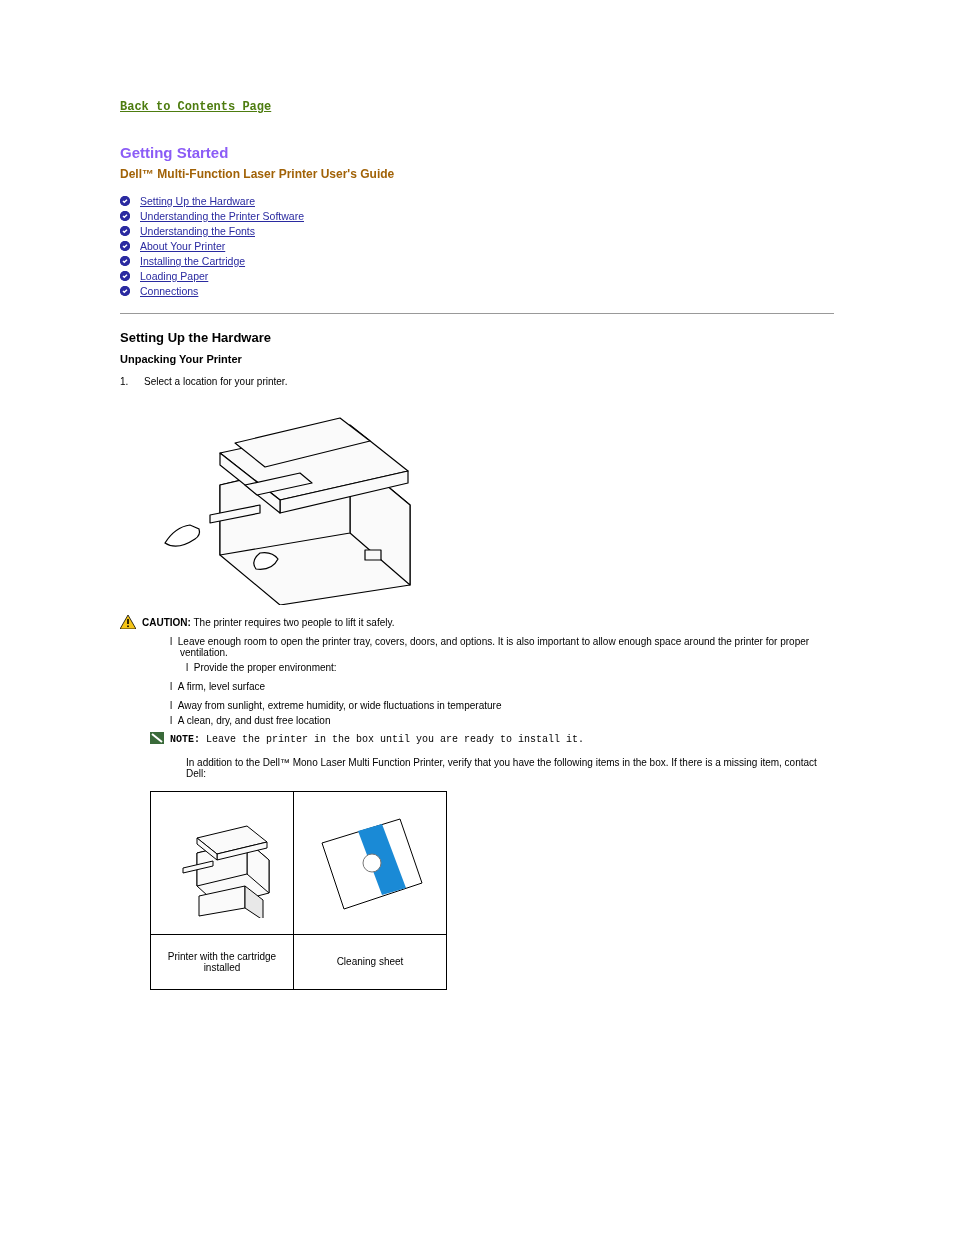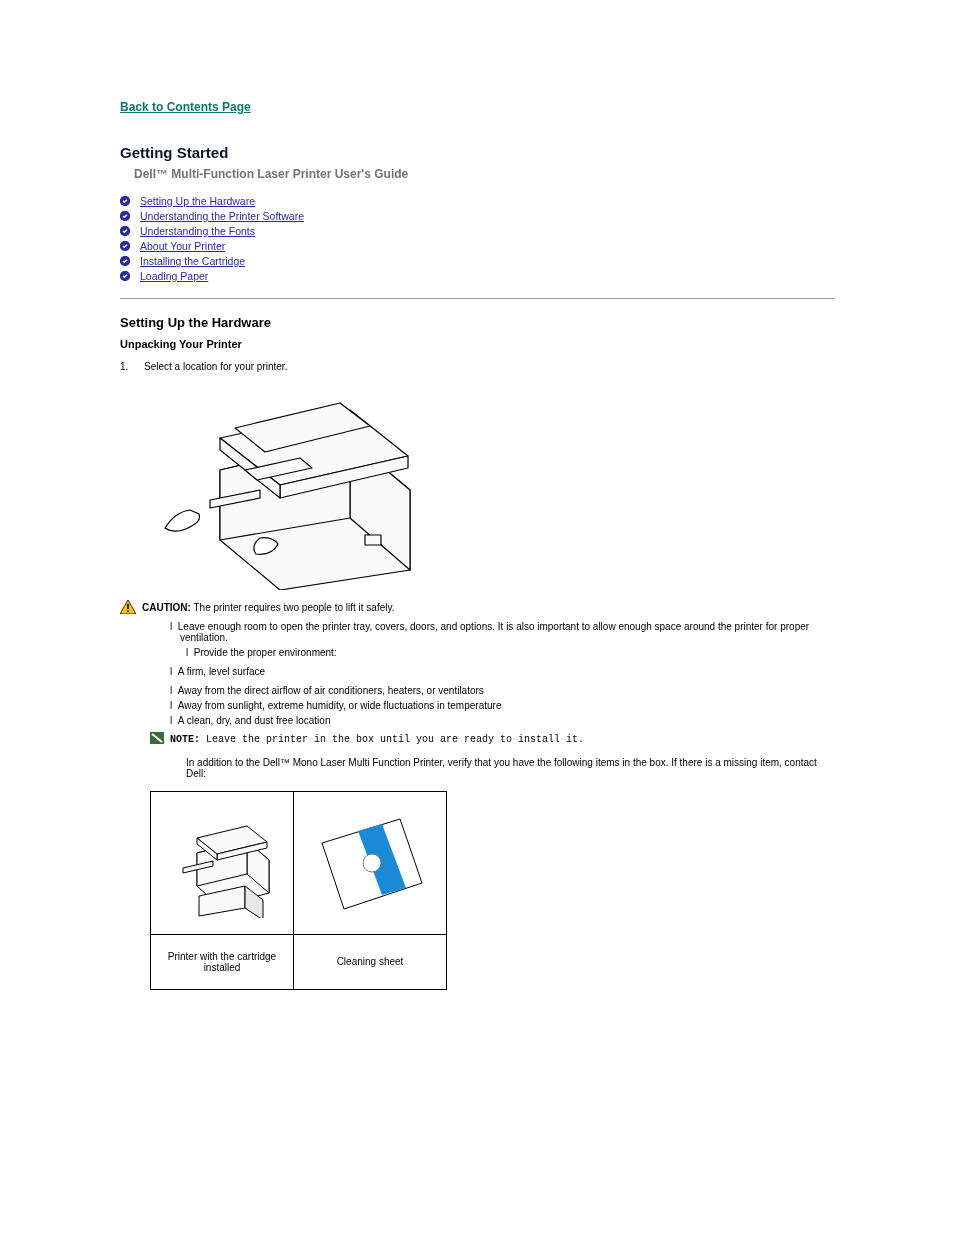--- a/index.html
+++ b/index.html
@@ -6,41 +6,41 @@
   body {
     margin: 0;
     font-family: Verdana, Arial, sans-serif;
     font-size: 10px;
     color: #000;
     background: #fff;
     padding: 100px 120px 60px 120px;
     width: 954px;
   }
   .back-link {
-    color: #0f766e;
+    color: #4d7c0f;
     font-weight: bold;
     text-decoration: underline;
     font-size: 12px;
     cursor: pointer;
     display: inline-block;
     margin-bottom: 20px;
+    font-family: Liberation Mono, monospace;
   }
   .section-title {
     font-size: 15px;
     font-weight: bold;
-    color: #0f172a;
+    color: #8b5cf6;
     margin-top: 10px;
     margin-bottom: 6px;
   }
   .subtitle {
     font-size: 12px;
     font-weight: bold;
-    color: #737373;
+    color: #a16207;
     margin-bottom: 14px;
-    margin-left: 14px;
   }
   ul.toc {
     list-style: none;
     padding: 0;
     margin: 0 0 16px 0;
   }
   ul.toc li {
     margin: 3px 0;
     display: flex;
     align-items: center;
@@ -194,20 +194,29 @@
     <span class="toc-link">Installing the Cartridge</span>
   </li>
   <li>
     <span class="bullet">
         <svg viewBox="0 0 10 10">
           <circle cx="5" cy="5" r="5" fill="#2a2aa0"></circle>
           <path d="M3 5l1.3 1.3L7 3.7" stroke="#fff" stroke-width="1.4" fill="none"></path>
         </svg>
       </span>
     <span class="toc-link">Loading Paper</span>
+  </li>
+  <li>
+    <span class="bullet">
+        <svg viewBox="0 0 10 10">
+          <circle cx="5" cy="5" r="5" fill="#2a2aa0"></circle>
+          <path d="M3 5l1.3 1.3L7 3.7" stroke="#fff" stroke-width="1.4" fill="none"></path>
+        </svg>
+      </span>
+    <span class="toc-link">Connections</span>
   </li>
 </ul>
 
 <hr class="sep">
 
 <h2 class="h-unpack">Setting Up the Hardware</h2>
 <p style="font-weight:bold;font-size:11px;">Unpacking Your Printer</p>
 
 <div class="step">
   <span class="num">1.</span><span>Select a location for your printer.</span>
@@ -253,21 +262,20 @@
   </span>
   <span class="caution-text">
     <b>CAUTION:</b><span> The printer requires two people to lift it safely.</span>
   </span>
 </div>
 
 <ul style="margin:4px 0 4px 50px; padding:0; list-style:none;">
   <li style="margin:4px 0; text-indent:-10px; padding-left:10px;">l&nbsp;&nbsp;<span>Leave enough room to open the printer tray, covers, doors, and options. It is also important to allow enough space around the printer for proper ventilation.</span></li>
   <li style="margin:4px 16px; text-indent:-10px; padding-left:10px;">l&nbsp;&nbsp;<span>Provide the proper environment:</span></li>
   <li style="margin:8px 0; text-indent:-10px; padding-left:10px;">l&nbsp;&nbsp;<span>A firm, level surface</span></li>
-  <li style="margin:4px 0; text-indent:-10px; padding-left:10px;">l&nbsp;&nbsp;<span>Away from the direct airflow of air conditioners, heaters, or ventilators</span></li>
   <li style="margin:3px 0; text-indent:-10px; padding-left:10px;">l&nbsp;&nbsp;<span>Away from sunlight, extreme humidity, or wide fluctuations in temperature</span></li>
   <li style="margin:4px 0; text-indent:-10px; padding-left:10px;">l&nbsp;&nbsp;<span>A clean, dry, and dust free location</span></li>
 </ul>
 
 <div class="note-row">
   <span class="note-icon">
     <svg viewBox="0 0 14 12">
         <rect x="0" y="0" width="14" height="12" fill="#3a6a3a"></rect>
         <path d="M2 2 L12 10" stroke="#fff" stroke-width="2"></path>
       </svg>

